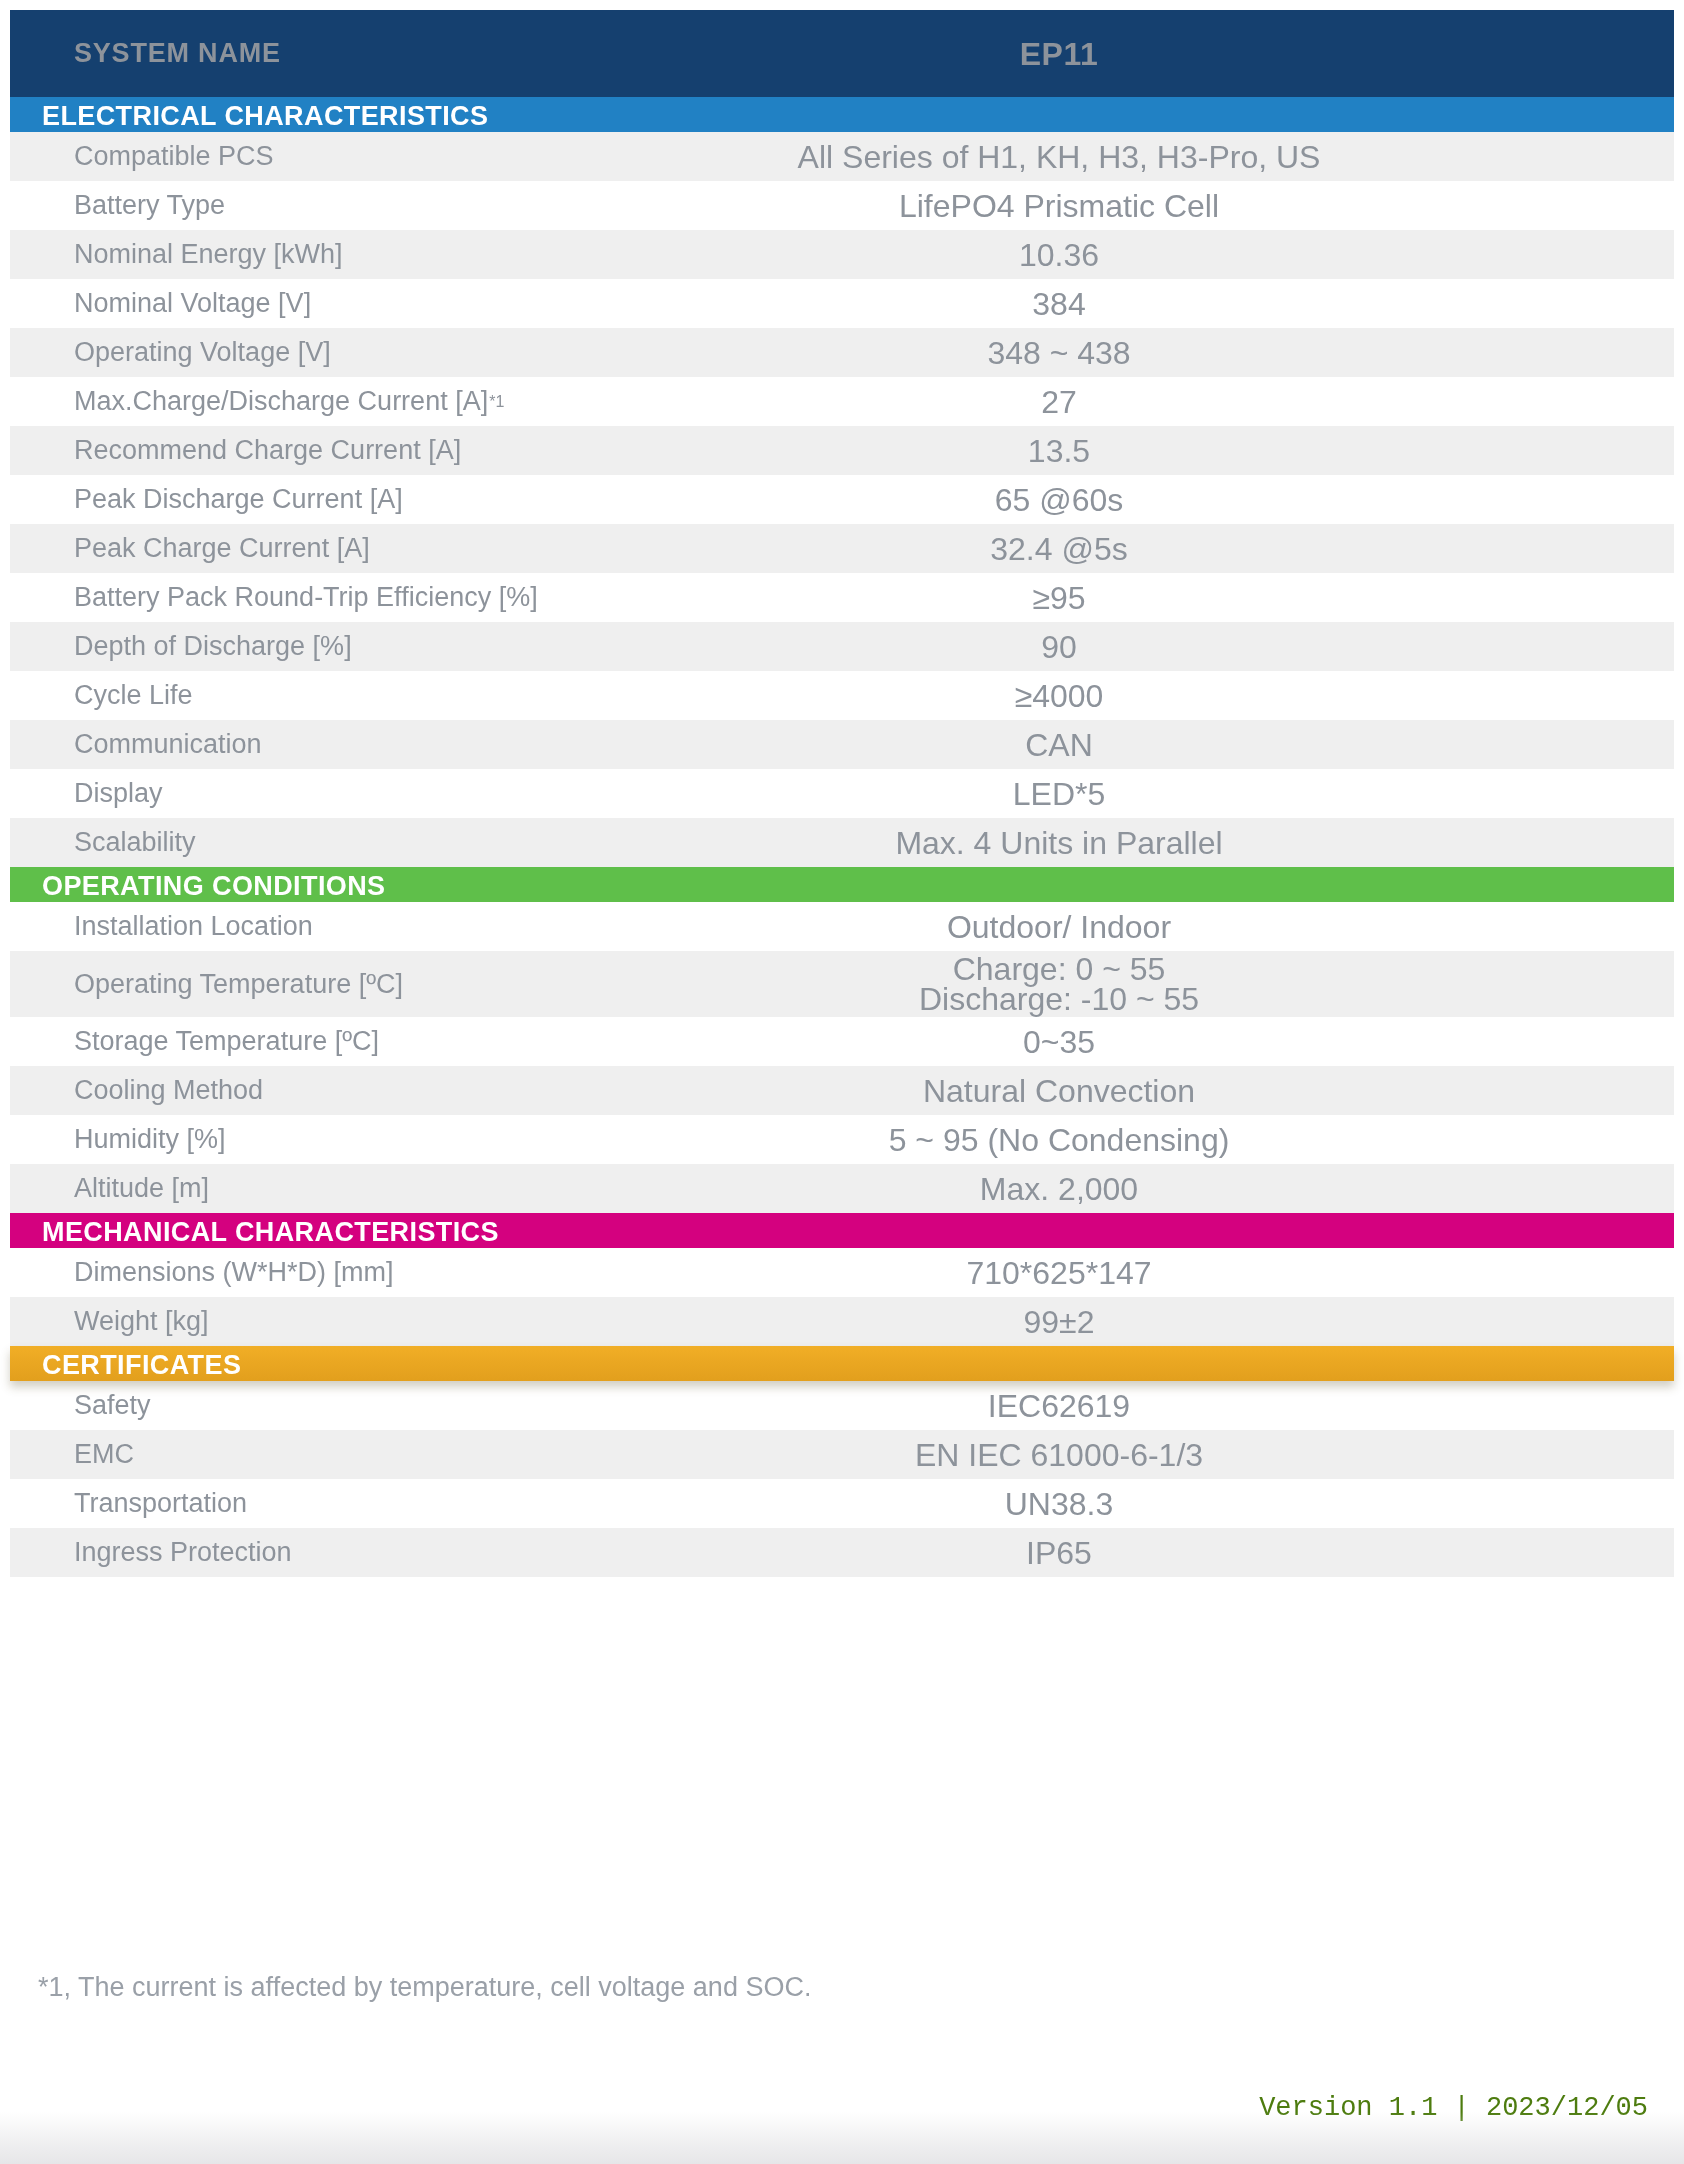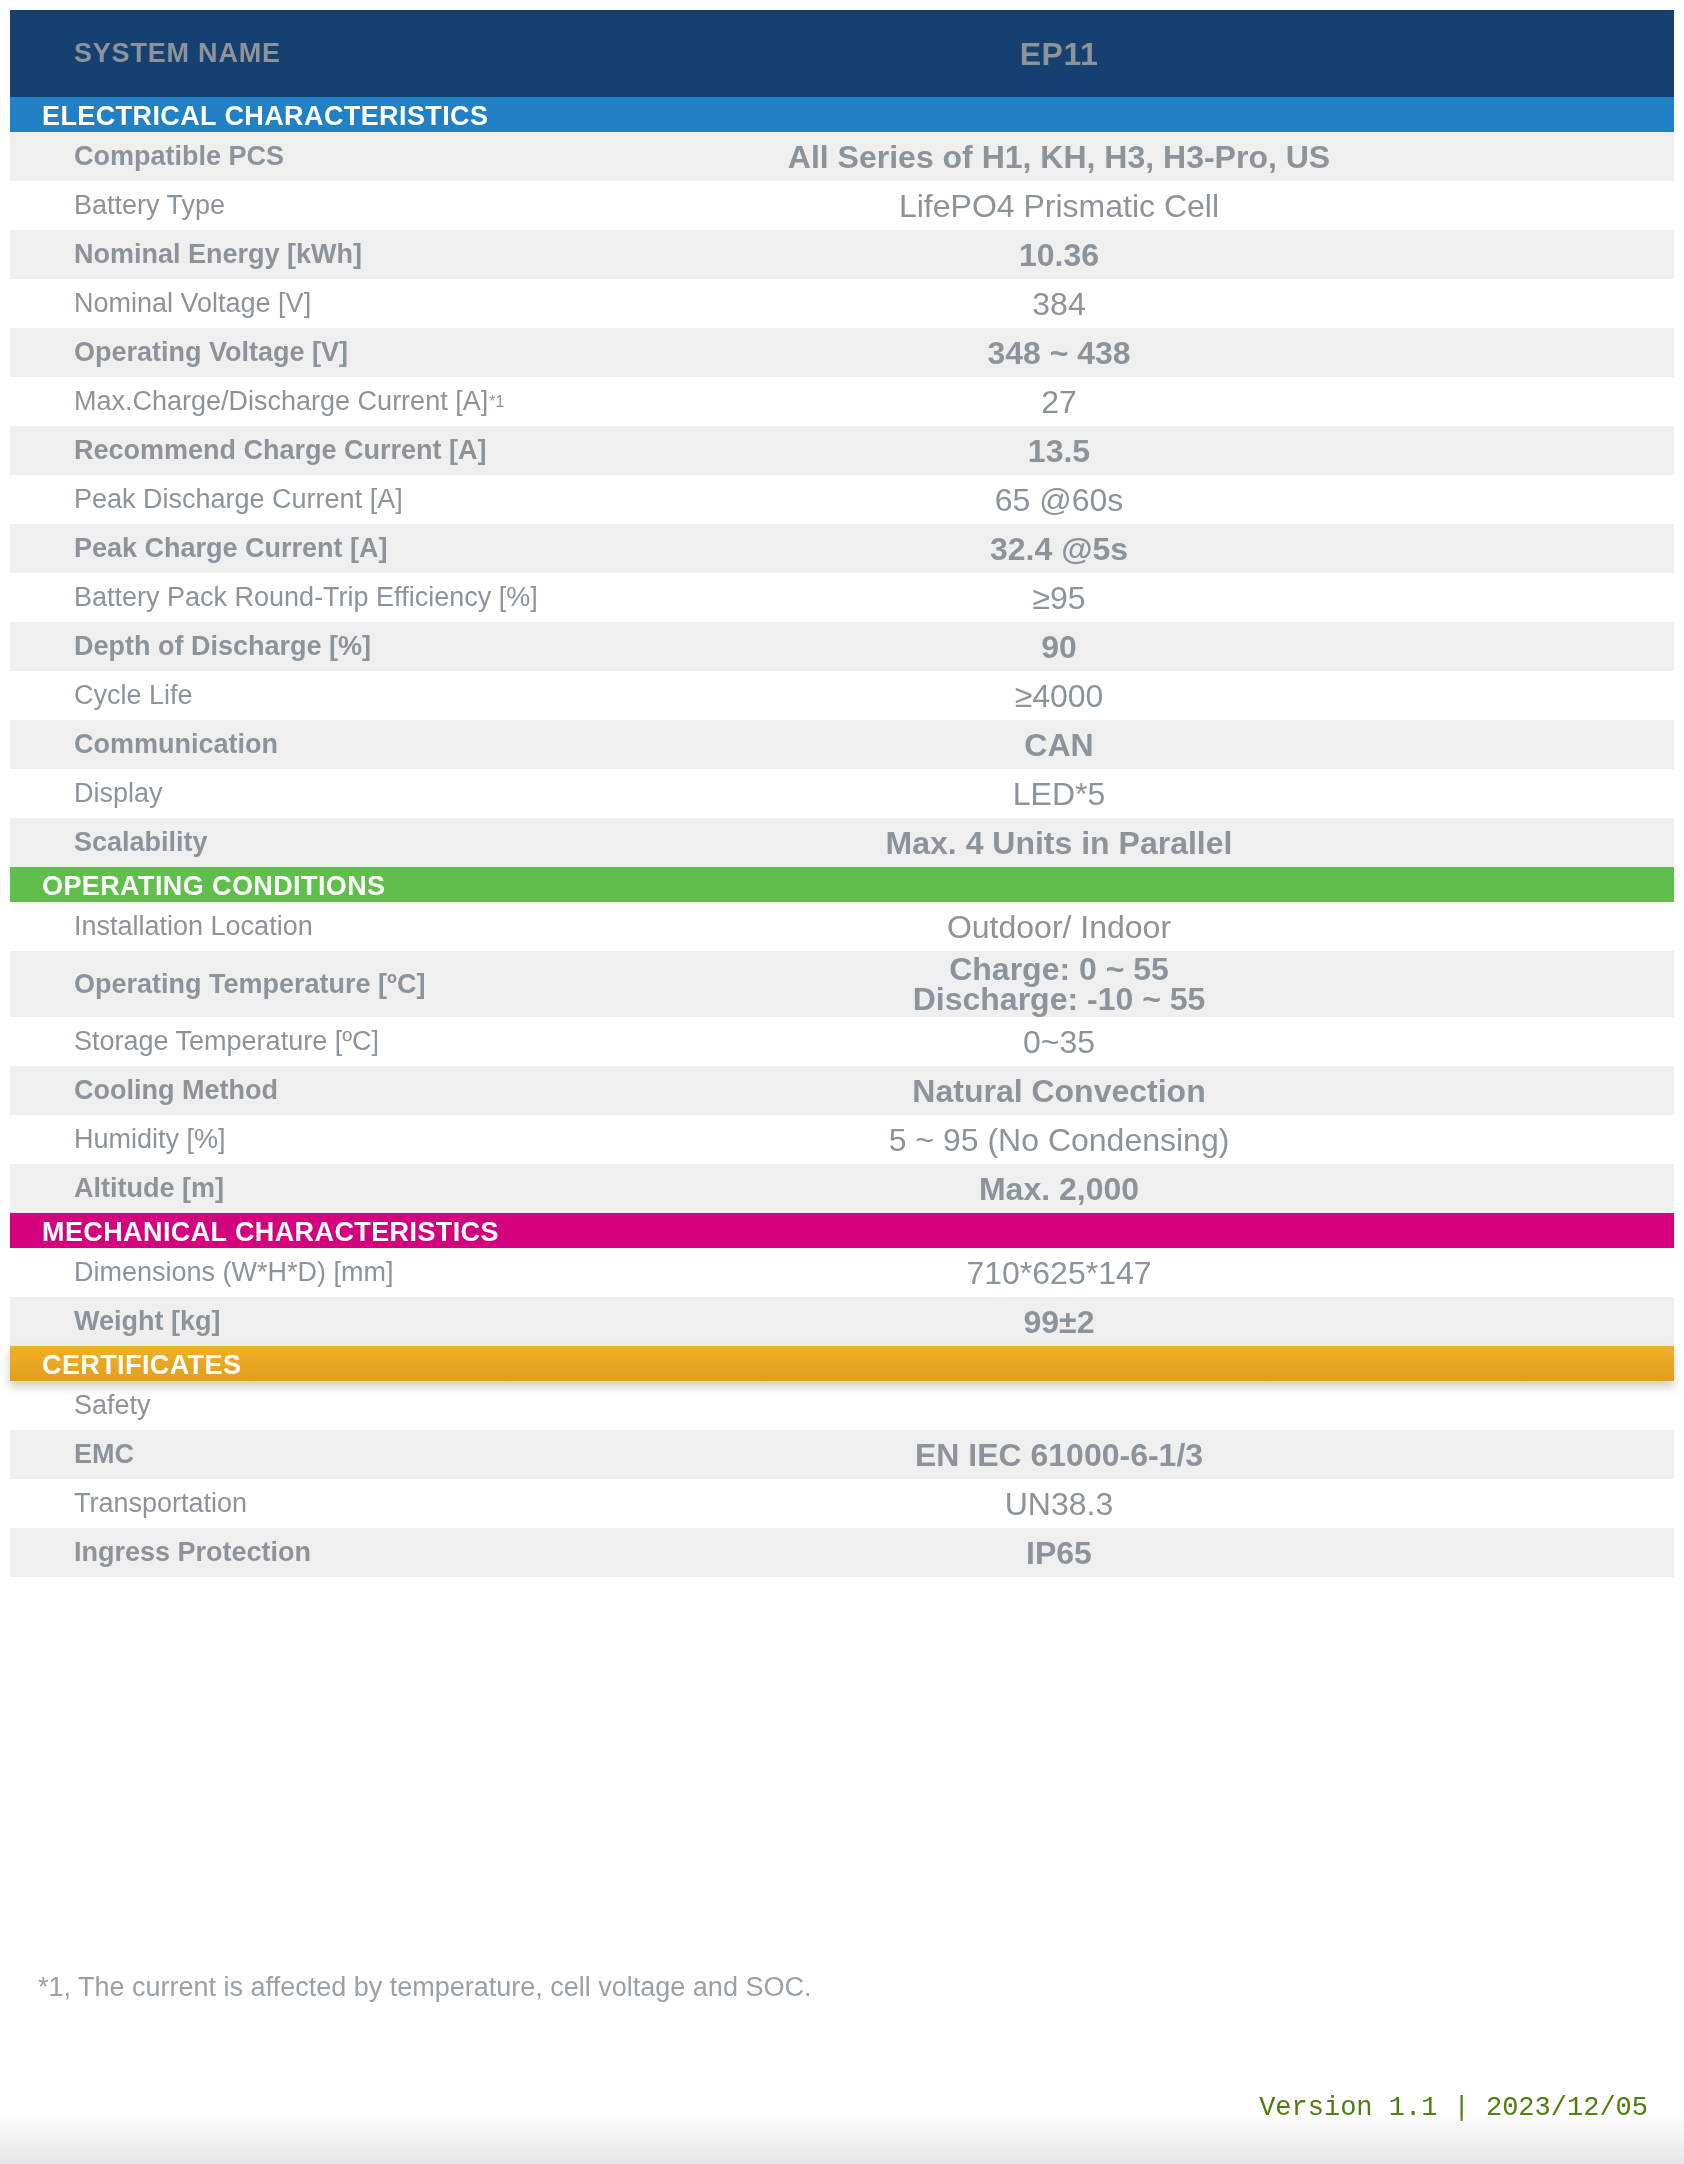--- a/index.html
+++ b/index.html
@@ -45,21 +45,21 @@
     position: relative;
   }
   .section-bar.shadow { box-shadow: 0 6px 9px rgba(90,80,40,0.28); z-index: 2; }
 
   
   .row {
     display: flex;
     min-height: 49px;
     align-items: stretch;
   }
-  .row.stripe { background: #efefef; font-weight: bold; }
+  .row.stripe { background: #efefef; }
   .row.plain  { background: #ffffff; }
 
   .cell-label {
     width: 398px;
     box-sizing: border-box;
     padding-left: 28px;
     display: flex;
     align-items: center;
     white-space: nowrap;
     color: #8d939b;
@@ -213,20 +213,21 @@
       </div>
       <div class="row stripe">
         <div class="cell-label">Weight [kg]</div>
         <div class="cell-value">99±2</div>
       </div>
       <div class="section-bar shadow" style="background: linear-gradient(rgb(241, 174, 38), rgb(226, 159, 29));">
         <span>CERTIFICATES</span>
       </div>
       <div class="row plain">
         <div class="cell-label">Safety</div>
+        <div class="cell-value">IEC62619</div>
       </div>
       <div class="row stripe">
         <div class="cell-label">EMC</div>
         <div class="cell-value">EN IEC 61000-6-1/3</div>
       </div>
       <div class="row plain">
         <div class="cell-label">Transportation</div>
         <div class="cell-value">UN38.3</div>
       </div>
       <div class="row stripe">

